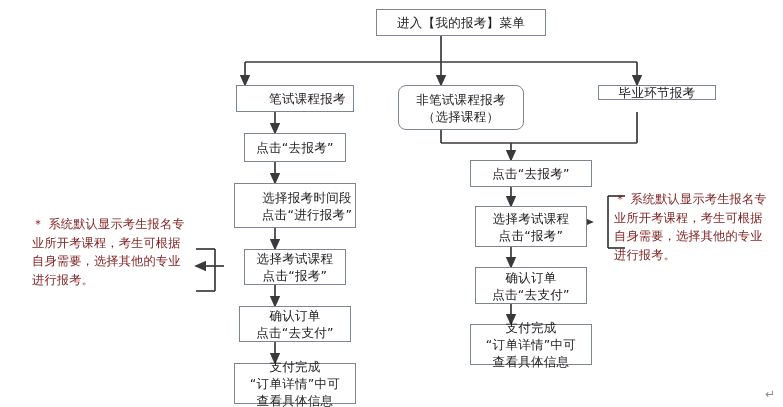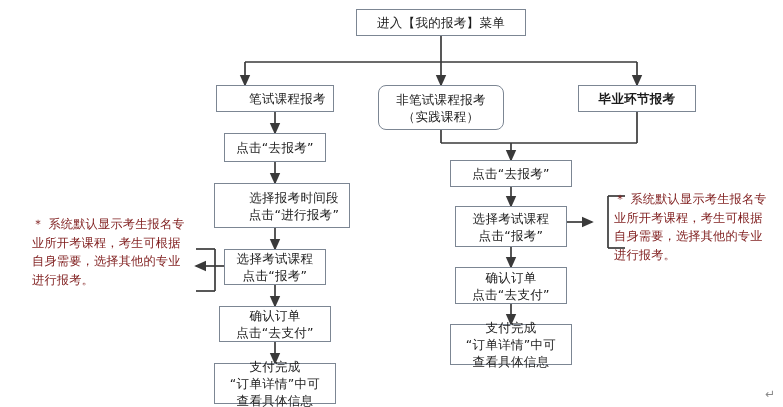--- a/index.html
+++ b/index.html
@@ -32,20 +32,21 @@
     color: #1b1b1b;
     font-size: 12.5px;
     line-height: 17px;
     letter-spacing: 0.3px;
     display: flex;
     flex-direction: column;
     align-items: center;
     justify-content: center;
     text-align: left;
     z-index: 3;
+    margin-left: 20px;
   }
   .node .line {
     display: block;
     white-space: nowrap;
   }
   .note {
     position: absolute;
     color: #7f1d1d;
     font-size: 12.2px;
     line-height: 18.5px;
@@ -119,32 +120,32 @@
   <div class="node" style="left:356px; top:9px; width:170px; height:27px;">
     <span class="line">进入【我的报考】菜单</span>
   </div>
 
   <div class="node" style="left:216px; top:85px; width:118px; height:27px;padding-left:25px;">
     <span class="line">笔试课程报考</span>
   </div>
 
   <div class="node" style="left:378px; top:85px; width:126px; height:45px;border-radius:8px;">
     <span class="line">非笔试课程报考</span>
-    <span class="line">（实践课程）</span>
-  </div>
-
-  <div class="node" style="left:578px; top:85px; width:118px; height:27px;font-weight:bold;">
+    <span class="line">（选择课程）</span>
+  </div>
+
+  <div class="node" style="left:578px; top:85px; width:118px; height:15px;">
     <span class="line">毕业环节报考</span>
   </div>
 
   <div class="node" style="left:224px; top:133px; width:102px; height:29px;">
     <span class="line">点击“去报考”</span>
   </div>
 
-  <div class="node" style="left:214px; top:183px; width:136px; height:45px;padding-left:24px;">
+  <div class="node" style="left:214px; top:183px; width:122px; height:45px;padding-left:24px;">
     <span class="line">选择报考时间段</span>
     <span class="line">点击“进行报考”</span>
   </div>
 
   <div class="node" style="left:224px; top:249px; width:102px; height:36px;">
     <span class="line">选择考试课程</span>
     <span class="line">点击“报考”</span>
   </div>
 
   <div class="node" style="left:219px; top:306px; width:112px; height:36px;">

